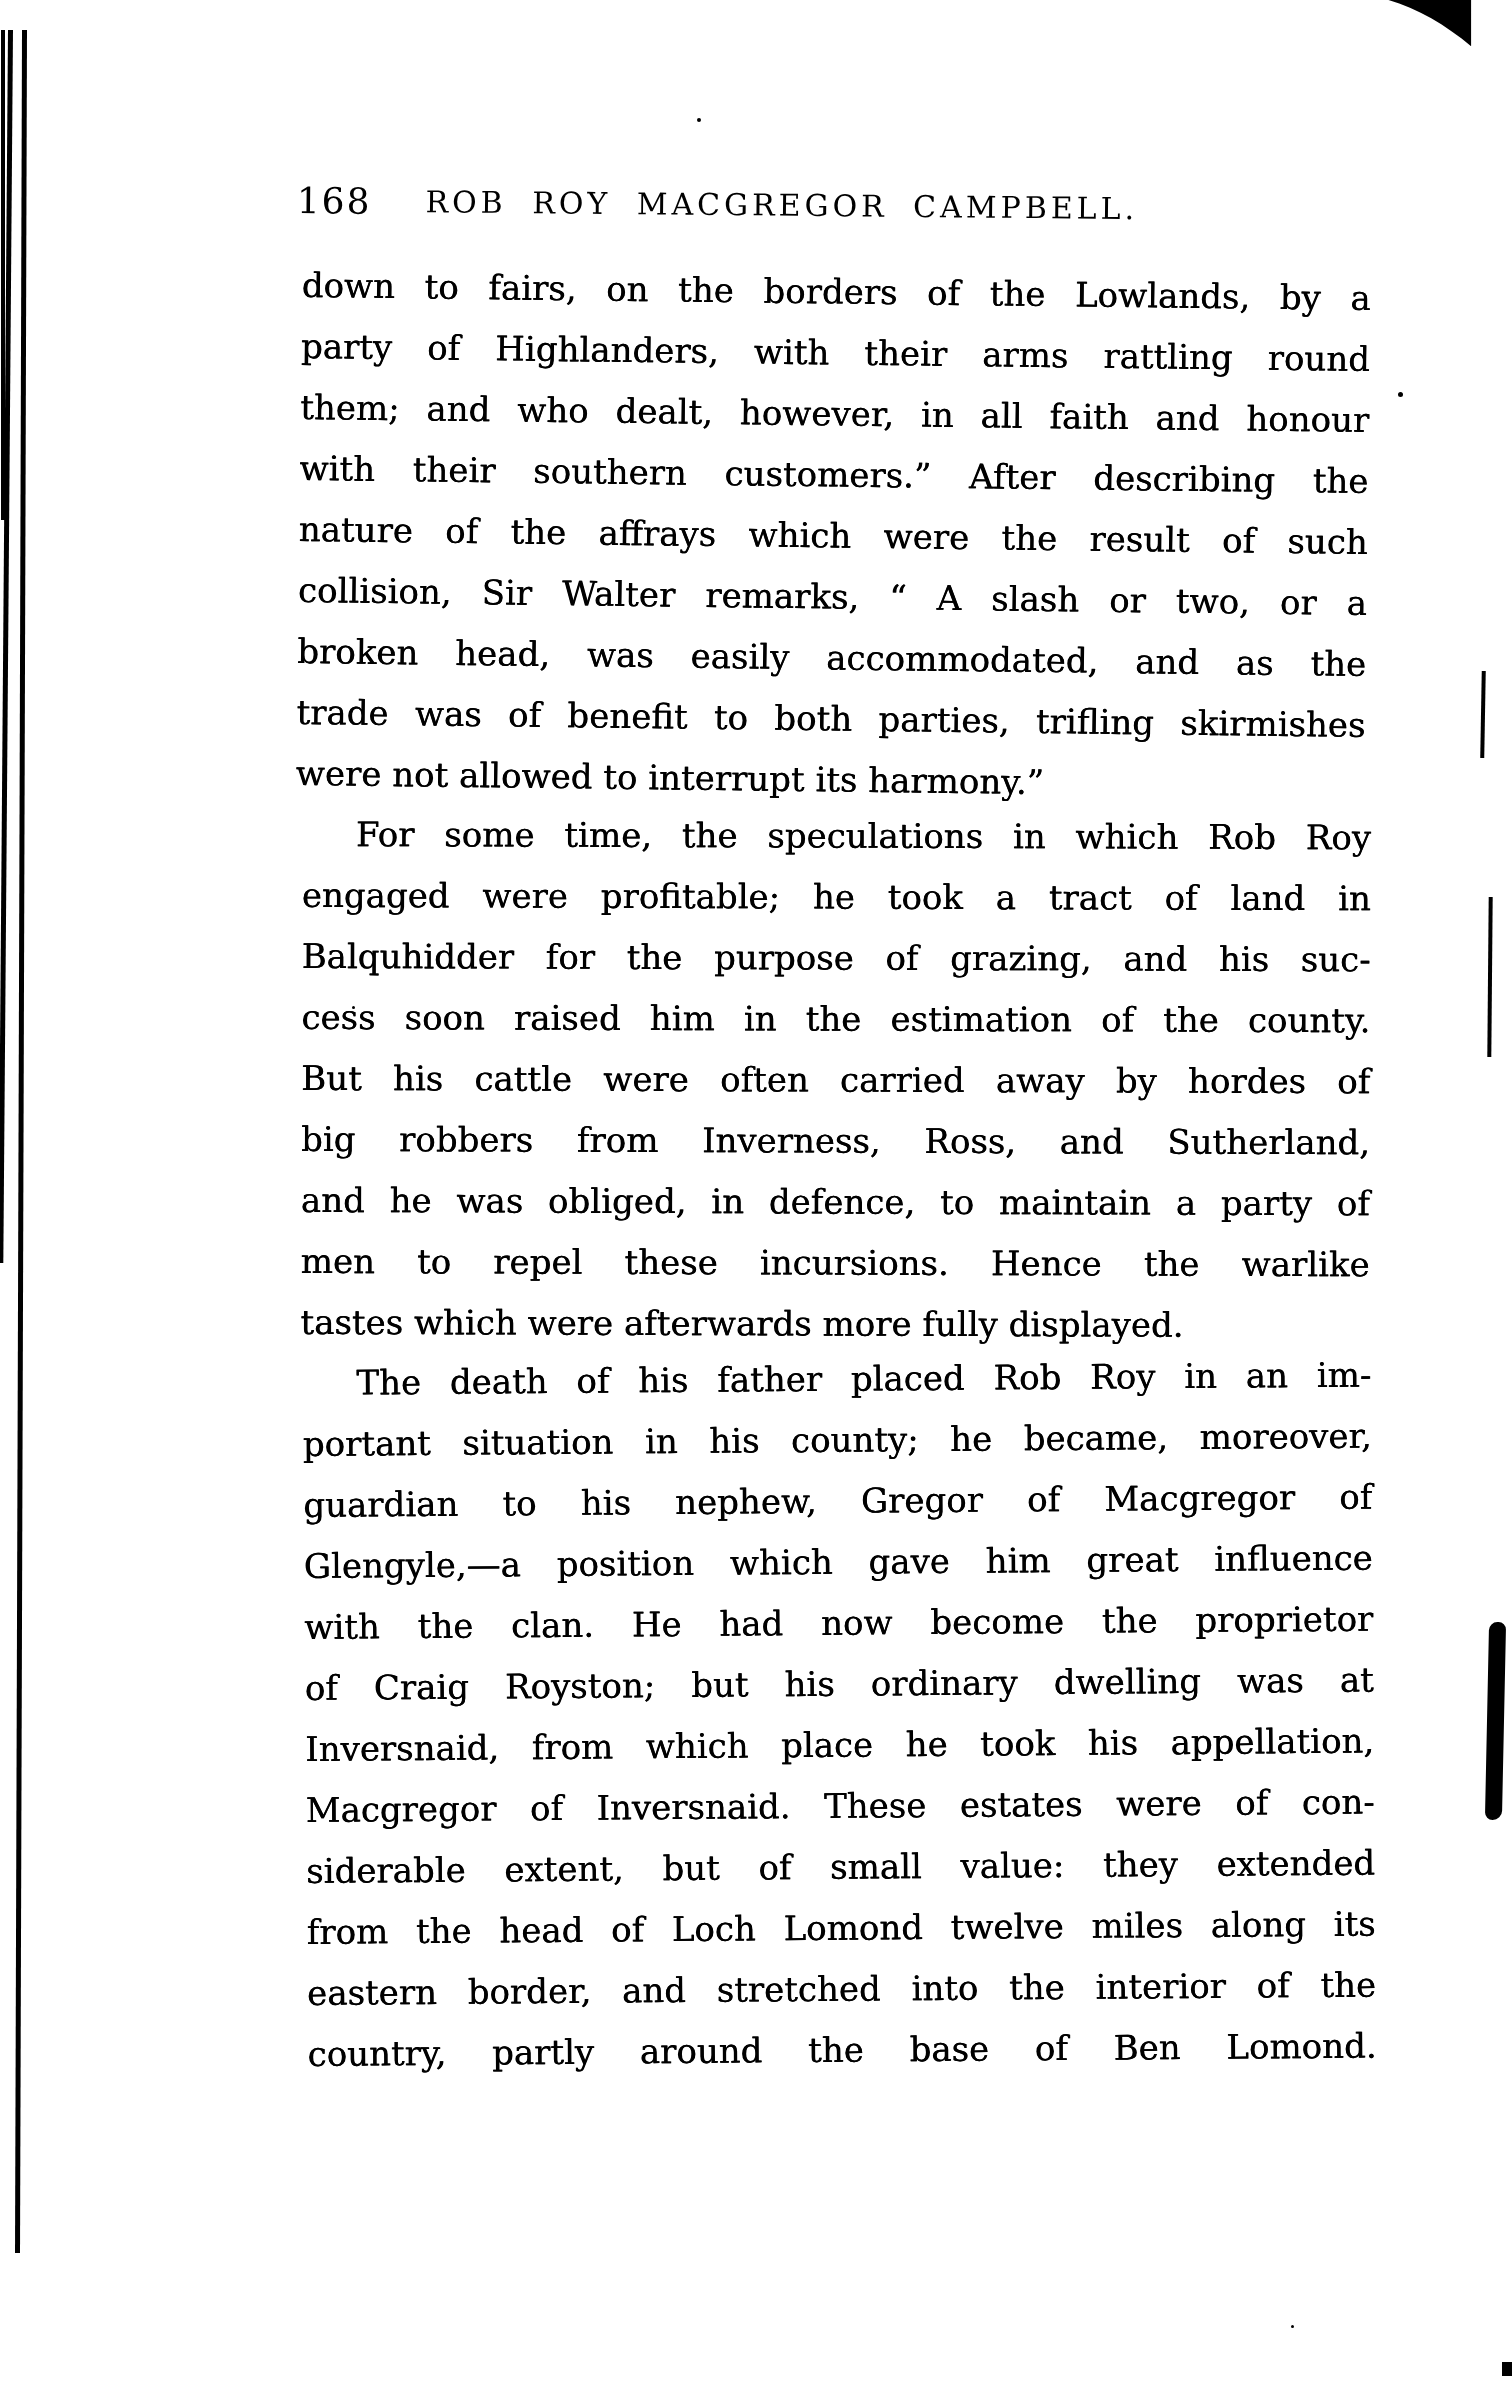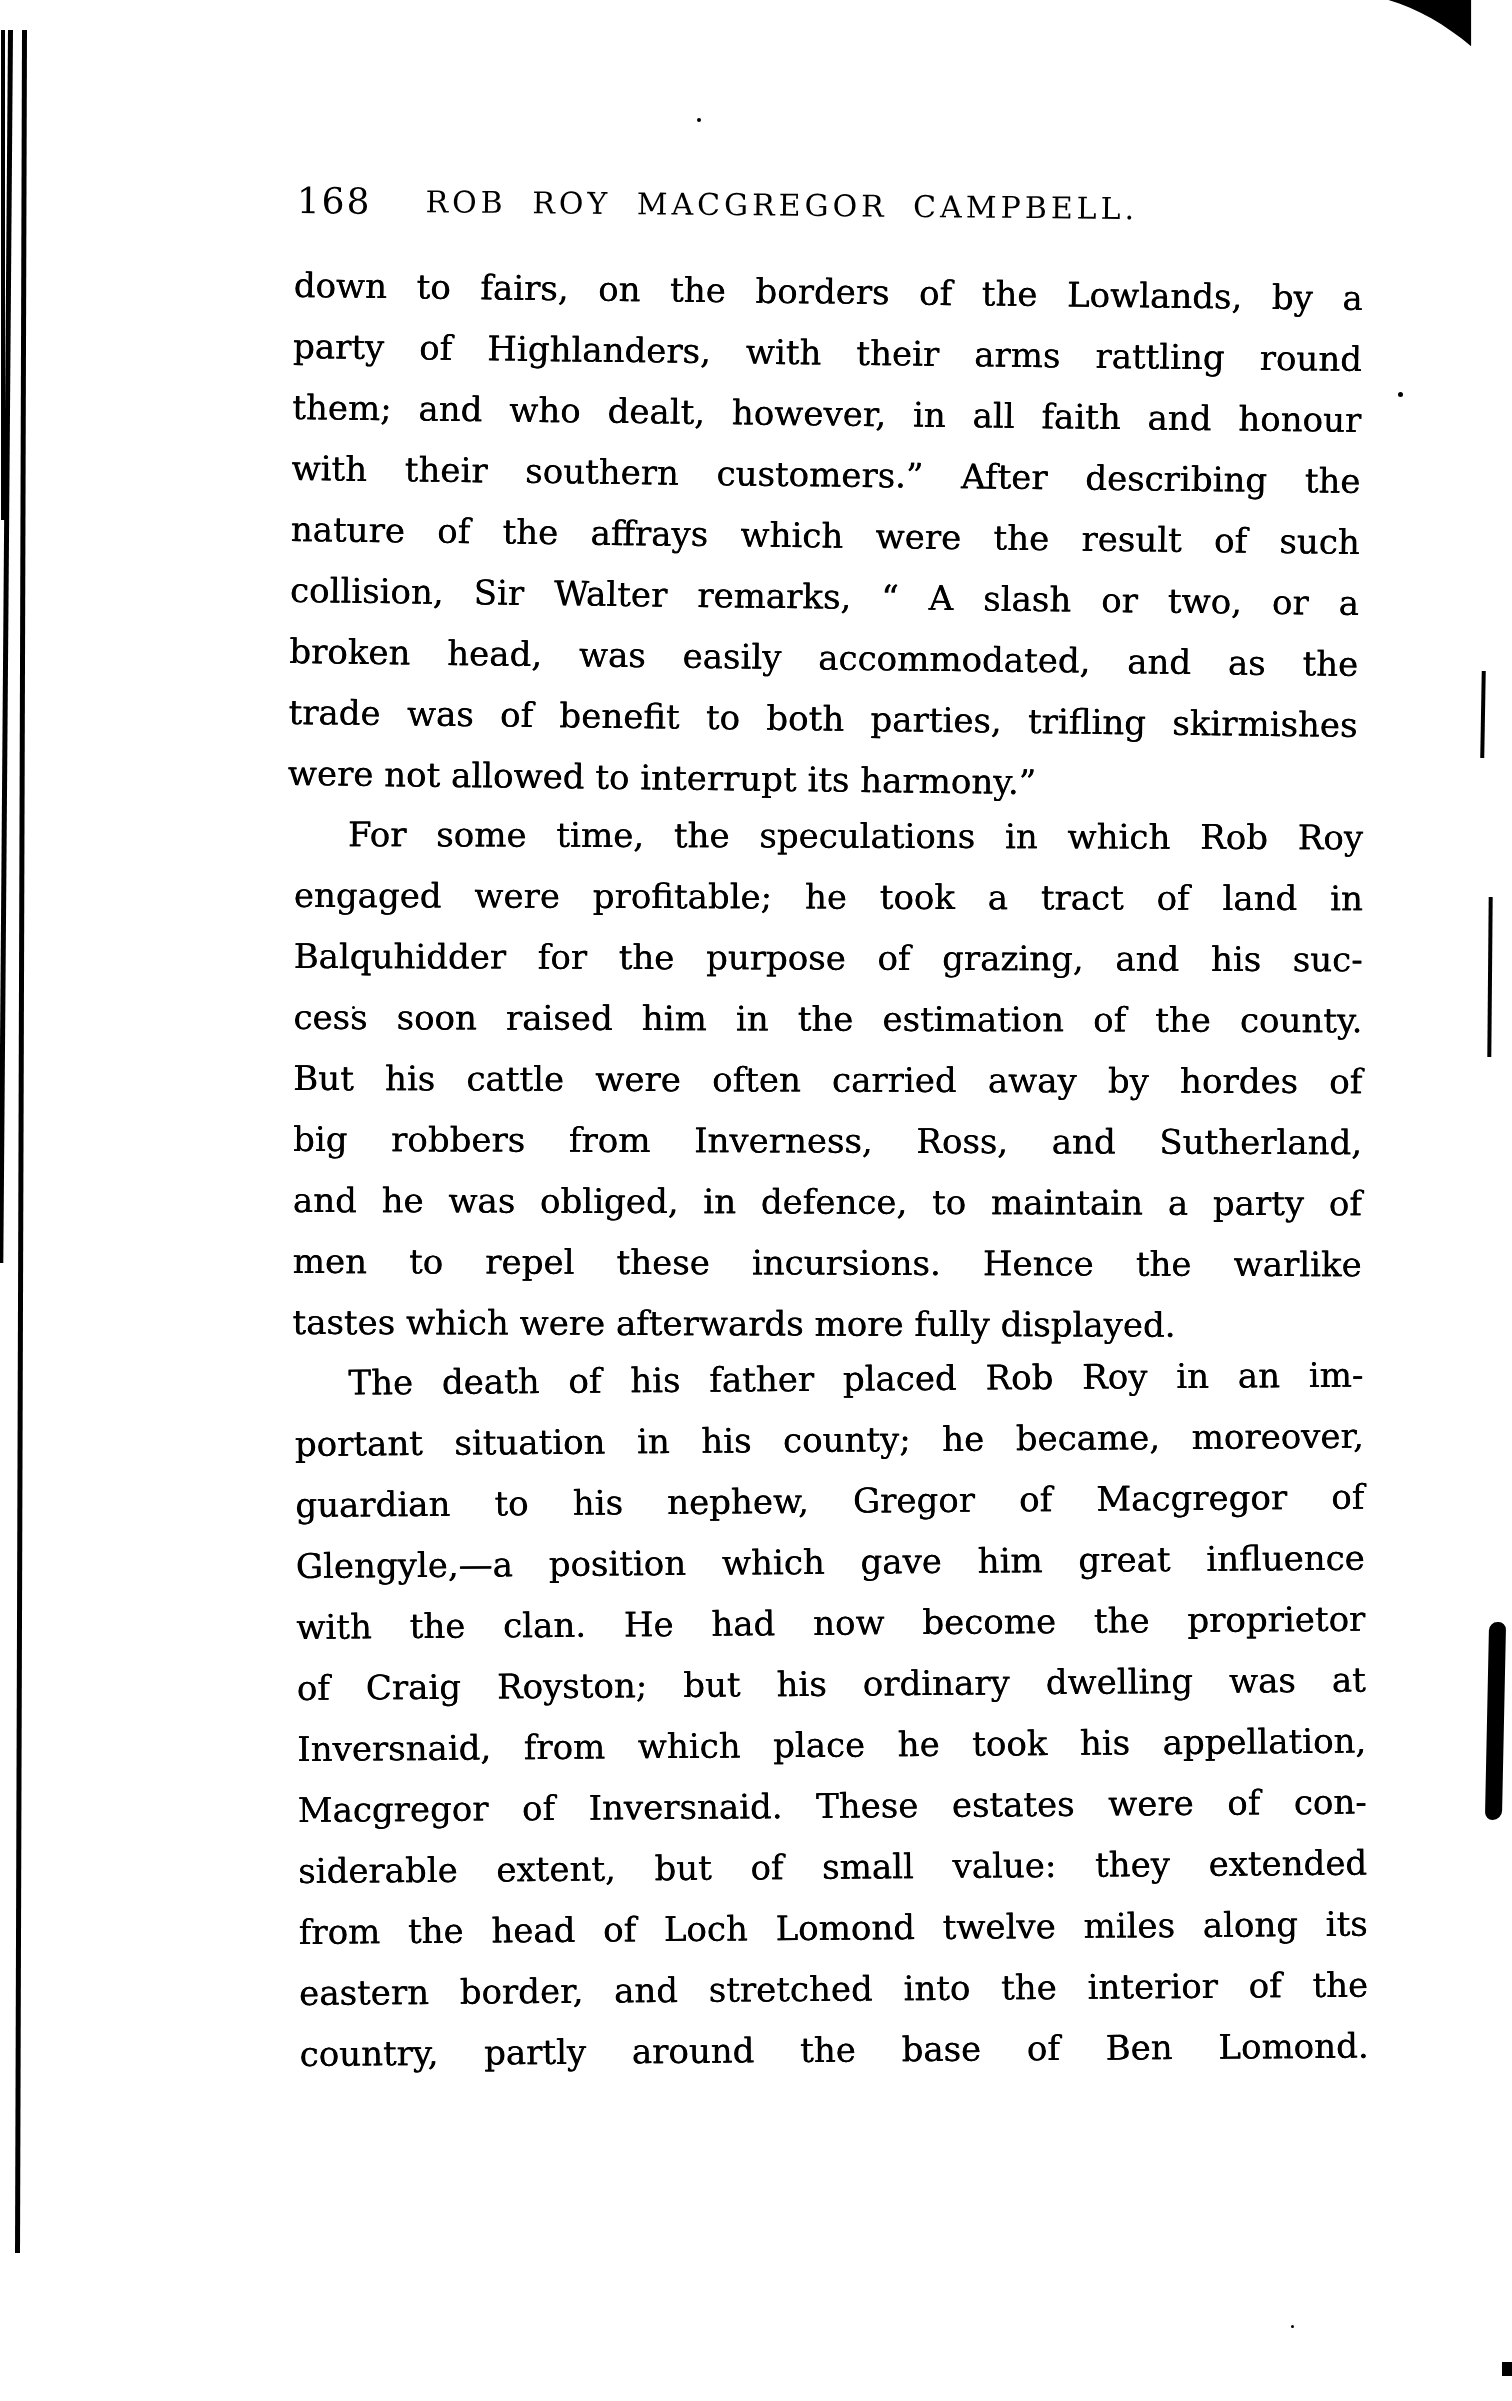--- a/index.html
+++ b/index.html
@@ -83,21 +83,21 @@
     width: 792px;
     text-align: center;
     font-size: 30px;
     letter-spacing: 4px;
     word-spacing: 12px;
   }
 
   
   .text-column {
     position: absolute;
-    left: 294px;
+    left: 302px;
     top: 255px;
     width: 1069px;
   }
   .para {
     transform-origin: 0 0;
   }
   .para.p0 { transform: rotate(0.7deg); }
   .para.p1 { transform: rotate(0.18deg); }
   .para.p2 { transform: rotate(-0.45deg); }
 

